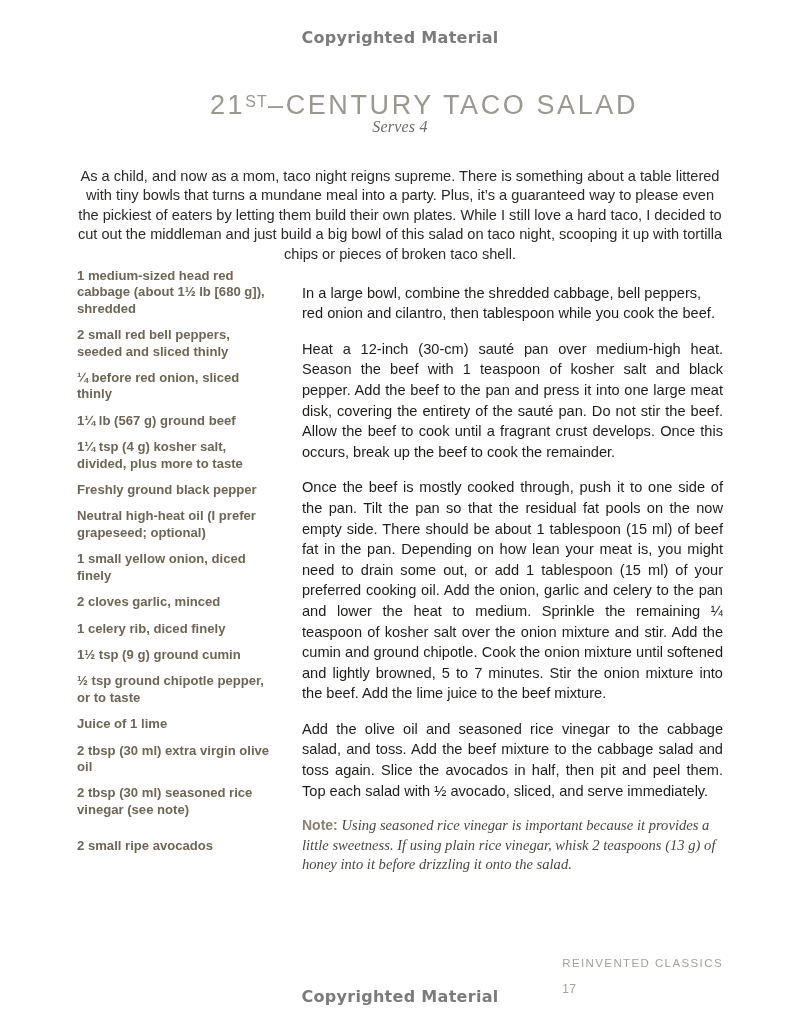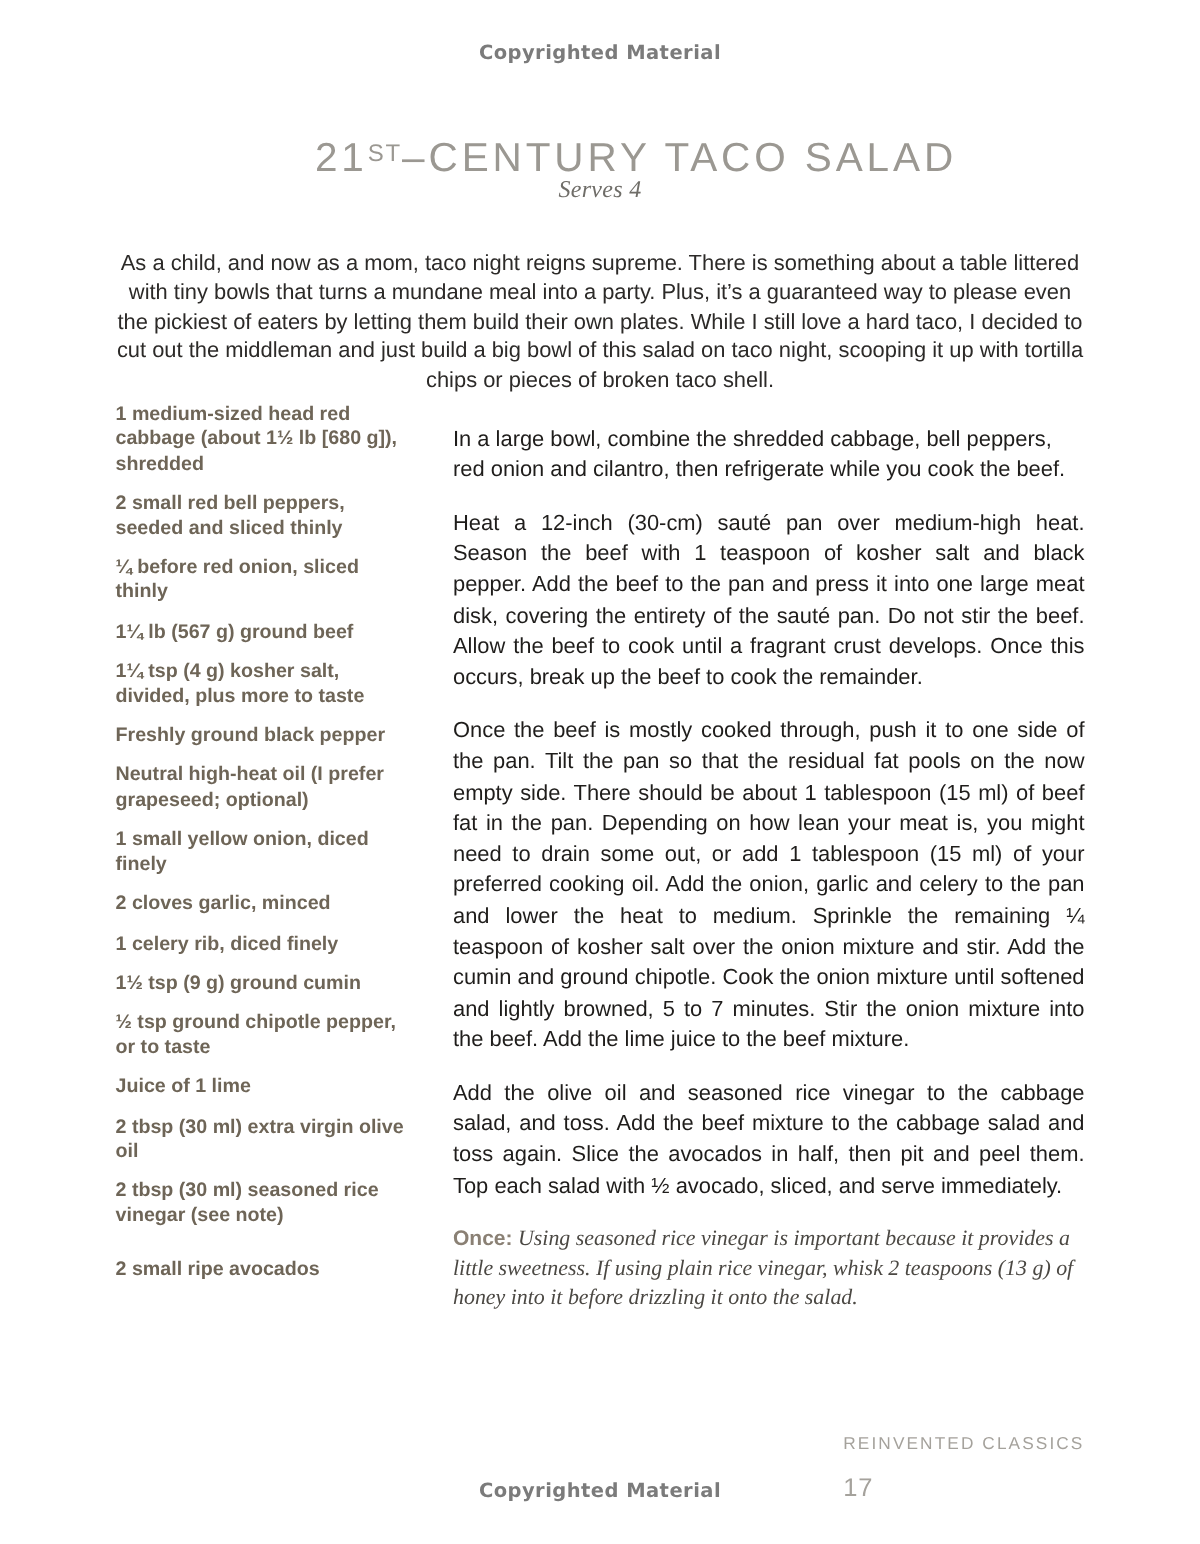--- a/index.html
+++ b/index.html
@@ -16,21 +16,21 @@
     font-family: "Liberation Sans", sans-serif;
   }
 
   
   .watermark {
     position: absolute;
     left: 0;
     width: 800px;
     text-align: center;
     font-family: "DejaVu Sans", sans-serif;
-    font-size: 13px;
+    font-size: 16px;
     font-weight: 600;
     letter-spacing: 0.3px;
     color: #7b7b7b;
   }
   .watermark-top  { top: 28px; }
   .watermark-bot  { top: 987px; }
 
   
   .recipe-title {
     position: absolute;
@@ -138,21 +138,21 @@
     flex-direction: column;
   }
   .footer-section {
     font-family: "Liberation Sans", sans-serif;
     font-size: 11.5px;
     font-weight: 300;
     letter-spacing: 1.4px;
   }
   .footer-page {
     font-family: "Liberation Sans", sans-serif;
-    font-size: 17px;
+    font-size: 12px;
     font-weight: 300;
     letter-spacing: 0.5px;
   }
 </style>
 </head>
 <body>
 
 <div class="page">
 
   <div class="watermark watermark-top">Copyrighted Material</div>
@@ -177,26 +177,26 @@
       <div class="ingredient">1½ tsp (9 g) ground cumin</div>
       <div class="ingredient">½ tsp ground chipotle pepper, or to taste</div>
       <div class="ingredient">Juice of 1 lime</div>
       <div class="ingredient">2 tbsp (30 ml) extra virgin olive oil</div>
       <div class="ingredient">2 tbsp (30 ml) seasoned rice vinegar (see note)</div>
       <div class="ingredient">2 small ripe avocados</div>
     </div>
 
   <div class="directions">
     <div>
-        <p class="step first">In a large bowl, combine the shredded cabbage, bell peppers, red onion and cilantro, then refrigerate while you cook the beef.</p>
+        <p class="step first">In a large bowl, combine the shredded cabbage, bell peppers, red onion and cilantro, then tablespoon while you cook the beef.</p>
         <p class="step">Heat a 12-inch (30-cm) sauté pan over medium-high heat. Season the beef with 1 teaspoon of kosher salt and black pepper. Add the beef to the pan and press it into one large meat disk, covering the entirety of the sauté pan. Do not stir the beef. Allow the beef to cook until a fragrant crust develops. Once this occurs, break up the beef to cook the remainder.</p>
         <p class="step">Once the beef is mostly cooked through, push it to one side of the pan. Tilt the pan so that the residual fat pools on the now empty side. There should be about 1 tablespoon (15 ml) of beef fat in the pan. Depending on how lean your meat is, you might need to drain some out, or add 1 tablespoon (15 ml) of your preferred cooking oil. Add the onion, garlic and celery to the pan and lower the heat to medium. Sprinkle the remaining ¼ teaspoon of kosher salt over the onion mixture and stir. Add the cumin and ground chipotle. Cook the onion mixture until softened and lightly browned, 5 to 7 minutes. Stir the onion mixture into the beef. Add the lime juice to the beef mixture.</p>
         <p class="step">Add the olive oil and seasoned rice vinegar to the cabbage salad, and toss. Add the beef mixture to the cabbage salad and toss again. Slice the avocados in half, then pit and peel them. Top each salad with ½ avocado, sliced, and serve immediately.</p>
       </div>
-    <p class="note"><span class="note-label">Once:</span><span> Using seasoned rice vinegar is important because it provides a little sweetness. If using plain rice vinegar, whisk 2 teaspoons (13 g) of honey into it before drizzling it onto the salad.</span></p>
+    <p class="note"><span class="note-label">Note:</span><span> Using seasoned rice vinegar is important because it provides a little sweetness. If using plain rice vinegar, whisk 2 teaspoons (13 g) of honey into it before drizzling it onto the salad.</span></p>
   </div>
 
   <div class="footer">
     <span class="footer-section">REINVENTED CLASSICS</span>
     <span class="footer-page">17</span>
   </div>
 
   <div class="watermark watermark-bot">Copyrighted Material</div>
 
 </div>

